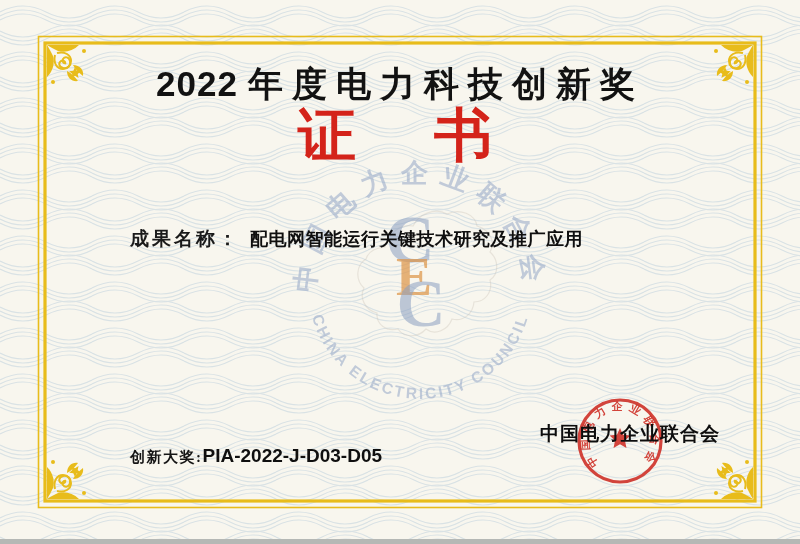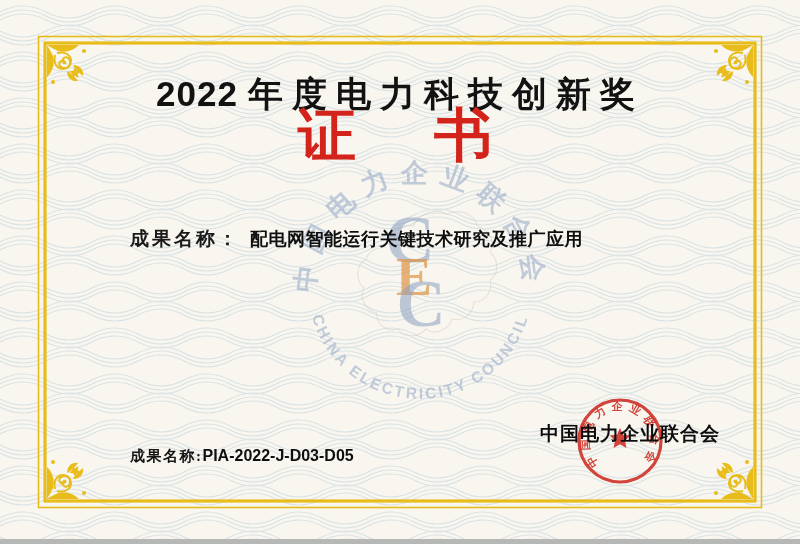--- a/index.html
+++ b/index.html
@@ -4,21 +4,21 @@
 <style>
   html,body{margin:0;padding:0;background:#ffffff;}
   .cert{
     position:relative;width:800px;height:544px;overflow:hidden;
     background:#F8F6EE;
     font-family:"Liberation Sans",sans-serif;
   }
   .layer{position:absolute;left:0;top:0;}
   
   .title{
-    position:absolute;left:0;right:0;top:64px;margin:10px;text-align:center;
+    position:absolute;left:0;right:0;top:64px;margin:0;text-align:center;
     font-size:35px;font-weight:900;color:#121212;line-height:1.15;
     font-family:"Liberation Sans",sans-serif;z-index:4;white-space:nowrap;
   }
   .title .year{letter-spacing:1px;margin-right:10px;}
   .title .tchars{letter-spacing:9px;}
   .subtitle{
     position:absolute;left:0;right:0;top:104px;text-align:center;
     font-size:58px;font-weight:800;color:#D4231A;letter-spacing:10px;
     font-family:"Liberation Serif",serif;z-index:4;line-height:1.1;
   }
@@ -27,21 +27,21 @@
   .flabel{
     display:inline-block;width:104px;
     font-family:"Liberation Serif",serif;font-size:19px;font-weight:600;
     color:#1a1a1a;letter-spacing:3px;vertical-align:baseline;
   }
   .row:nth-child(3) .flabel{letter-spacing:0;}
   .fvalue{font-size:18px;font-weight:800;color:#0f0f0f;letter-spacing:0.5px;margin-left:16px;}
   .row:nth-child(3) .fvalue{letter-spacing:4px;}
   .serial{position:absolute;left:130px;top:446px;z-index:4;line-height:20px;white-space:nowrap;}
   .slabel{font-family:"Liberation Serif",serif;font-size:15px;font-weight:700;color:#151515;letter-spacing:1.5px;}
-  .svalue{font-size:16px;font-weight:800;color:#0f0f0f;letter-spacing:0;}
+  .svalue{font-size:19px;font-weight:800;color:#0f0f0f;letter-spacing:0;}
   .issuer{
     position:absolute;left:540px;top:421px;width:170px;text-align:center;z-index:5;
     font-size:19px;font-weight:800;color:#0d0d0d;letter-spacing:1px;white-space:nowrap;
   }
   .issue-date{
     position:absolute;left:540px;top:451px;width:162px;text-align:center;z-index:5;
     font-size:16px;font-weight:700;color:#0d0d0d;letter-spacing:1px;white-space:nowrap;
   }
   .bottom-strip{position:absolute;left:0;bottom:0;width:800px;height:5px;background:#B5B8B5;z-index:6;}
   svg{display:block;}
@@ -115,21 +115,21 @@
 
   <div class="subtitle">证　书</div>
 
   <div class="rows">
     <div class="row">
       <span class="flabel">成果名称：</span><span class="fvalue">配电网智能运行关键技术研究及推广应用</span>
     </div>
   </div>
 
   <div class="serial">
-    <span class="slabel">成果名称:</span><span class="svalue">PIA-2022-J-D03-D05</span>
+    <span class="slabel">创新大奖:</span><span class="svalue">PIA-2022-J-D03-D05</span>
   </div>
 
   <svg class="seal layer" width="88" height="88">
     <defs>
       <path id="sealArc" d="M28.5,70.85 A31,31 0 1 1 59.5,70.85" fill="none"></path>
     </defs>
     <circle cx="44" cy="44" r="41" fill="none" stroke="#CE3128" stroke-width="3.2" opacity="0.9"></circle>
     <text font-family="Liberation Serif, serif" font-size="11" font-weight="700" fill="#CE3128" letter-spacing="5.5" opacity="0.9">
       <textPath href="#sealArc" startOffset="50%" text-anchor="middle">中国电力企业联合会</textPath>
     </text>

